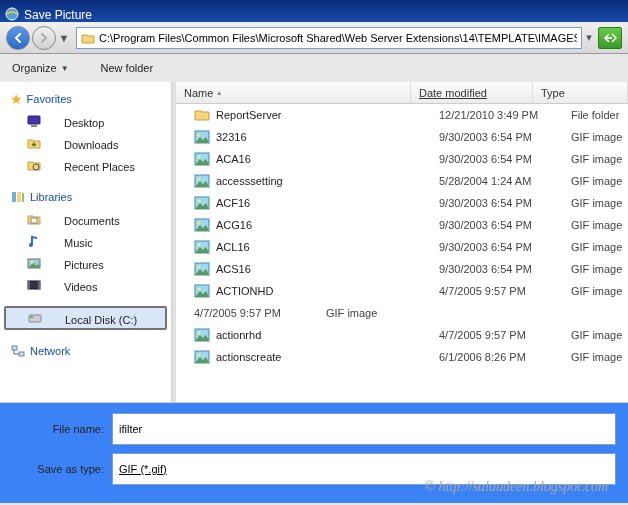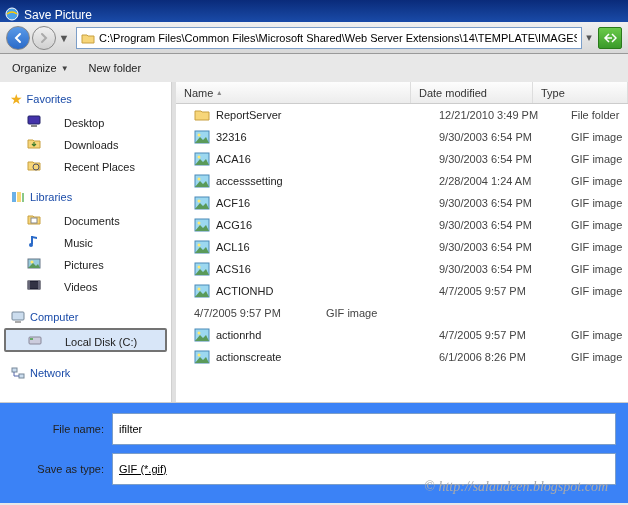--- a/index.html
+++ b/index.html
@@ -13,40 +13,40 @@
 .nav-btn { width: 24px; height: 24px; border-radius: 50%; border: 1px solid #888; display: flex; align-items: center; justify-content: center; margin-right: 2px; background: linear-gradient(#e8eef8, #b8c8e0); cursor: pointer; }
 .nav-btn.back { background: linear-gradient(#5a9ae8, #2a6ac8); color: #fff; }
 .nav-btn.fwd { background: linear-gradient(#f0f0f0, #d0d0d0); color: #888; }
 .nav-dropdown { width: 12px; height: 24px; display: flex; align-items: center; justify-content: center; margin-right: 6px; cursor: pointer; color: #555; }
 .path-input { flex: 1; height: 22px; border: 1px solid #7c9ec8; background: #fff; padding: 0 4px; font-size: 11px; display: flex; align-items: center; }
 .path-input .folder-icon { width: 14px; height: 14px; margin-right: 4px; flex-shrink: 0; }
 .path-input input { border: none; outline: none; flex: 1; font-size: 11px; }
 .nav-go { width: 24px; height: 22px; margin-left: 4px; background: linear-gradient(#6aca4a, #3a9a2a); border: 1px solid #2a7a1a; display: flex; align-items: center; justify-content: center; color: #fff; cursor: pointer; border-radius: 2px; }
 .nav-search-split { width: 10px; height: 22px; margin-left: 2px; display: flex; align-items: center; justify-content: center; color: #555; cursor: pointer; }
 
-.toolbar { background: #e8e8e8; height: 28px; display: flex; align-items: center; padding: 0 12px; gap: 20px; }
+.toolbar { background: #e8e8e8; height: 28px; display: flex; align-items: center; padding: 0 12px; gap: 32px; }
 .toolbar-item { display: flex; align-items: center; gap: 4px; cursor: pointer; color: #222; }
 .toolbar-item .chev { font-size: 8px; color: #444; }
 
 .main { display: flex; height: 320px; background: #fff; }
 .sidebar { width: 172px; padding: 6px 4px; overflow: hidden; border-right: 1px solid #d0d0d0; }
 .sidebar .section { margin-bottom: 10px; }
 .sidebar .section-header { display: flex; align-items: center; gap: 4px; padding: 3px 6px; color: #1a4ba8; cursor: default; }
 .sidebar .item { display: flex; align-items: flex-end; gap: 22px; padding: 3px 6px 3px 22px; cursor: pointer; color: #222; }
 .sidebar .item.selected { background: #d8e6f8; border: 2px solid #737373; border-radius: 2px; padding: 2px 5px 2px 21px; }
 .sidebar .star { color: #f0b020; font-size: 14px; }
 .sidebar .icon-box { width: 16px; height: 16px; display: flex; align-items: center; justify-content: center; }
 
 .splitter { width: 4px; background: #e0e0e0; cursor: col-resize; }
 
 .filelist { flex: 1; display: flex; flex-direction: column; overflow: hidden; }
 .filelist-header { display: flex; background: linear-gradient(#fdfdfd, #ececec); border-bottom: 1px solid #ccc; height: 22px; }
 .filelist-header .col { padding: 4px 8px; border-right: 1px solid #ddd; color: #333; display: flex; align-items: center; gap: 4px; cursor: pointer; }
 .filelist-header .col.name { flex: 0 0 235px; }
-.filelist-header .col.date { flex: 0 0 122px; }
+.filelist-header .col.date { flex: 0 0 122px; text-decoration: underline; }
 .filelist-header .col.type { flex: 1; }
 .filelist-body { flex: 1; overflow-y: auto; }
 .filelist-row { display: flex; align-items: center; height: 22px; padding: 0; cursor: pointer; }
 .filelist-row .cell { padding: 0 8px; white-space: nowrap; overflow: hidden; color: #222; margin-left: 10px; }
 .filelist-row .cell.name { flex: 0 0 235px; display: flex; align-items: center; gap: 6px; }
 .filelist-row .cell.date { flex: 0 0 122px; color: #444; }
 .filelist-row .cell.type { flex: 1; color: #444; }
 .file-icon { width: 16px; height: 16px; flex-shrink: 0; }
 
 .bottom { background: #3b82f6; padding: 10px 12px; border-top: 1px solid #ccc; }
@@ -198,29 +198,20 @@
               <rect x="2" y="4" width="12" height="8" fill="#334" stroke="#112"></rect>
               <rect x="2" y="4" width="2" height="8" fill="#667"></rect>
               <rect x="12" y="4" width="2" height="8" fill="#667"></rect>
             </svg>
           </span>
         <span>Videos</span>
       </div>
     </div>
 
     <div class="section">
-      <div class="section-header">
-        <span class="icon-box">
-            <svg width="16" height="16">
-              <rect x="2" y="3" width="12" height="8" fill="#cde" stroke="#789" rx="1"></rect>
-              <rect x="5" y="12" width="6" height="2" fill="#aaa"></rect>
-            </svg>
-          </span>
-        <span>Computer</span>
-      </div>
       <div class="item selected">
         <span class="icon-box">
             <svg width="16" height="16">
               <rect x="2" y="5" width="12" height="7" fill="#ccd" stroke="#889" rx="1"></rect>
               <rect x="3" y="6" width="3" height="2" fill="#6a6"></rect>
             </svg>
           </span>
         <span>Local Disk (C:)</span>
       </div>
     </div>
@@ -300,21 +291,21 @@
           <div class="cell name">
             <span class="file-icon">
               <svg width="16" height="16" viewBox="0 0 16 16">
                 <rect x="1" y="2" width="14" height="12" fill="#9cd8f0" stroke="#4a8ab8"></rect>
                 <circle cx="5" cy="6" r="1.5" fill="#ffea70"></circle>
                 <path d="M1 14 L6 8 L9 11 L12 8 L15 14 Z" fill="#5a9a5a"></path>
               </svg>
             </span>
             <span>accesssetting</span>
           </div>
-          <div class="cell date">2/28/2004 1:24 AM</div>
+          <div class="cell date">5/28/2004 1:24 AM</div>
           <div class="cell type">GIF image</div>
         </div>
         <div class="filelist-row">
           <div class="cell name">
             <span class="file-icon">
               <svg width="16" height="16" viewBox="0 0 16 16">
                 <rect x="1" y="2" width="14" height="12" fill="#9cd8f0" stroke="#4a8ab8"></rect>
                 <circle cx="5" cy="6" r="1.5" fill="#ffea70"></circle>
                 <path d="M1 14 L6 8 L9 11 L12 8 L15 14 Z" fill="#5a9a5a"></path>
               </svg>

